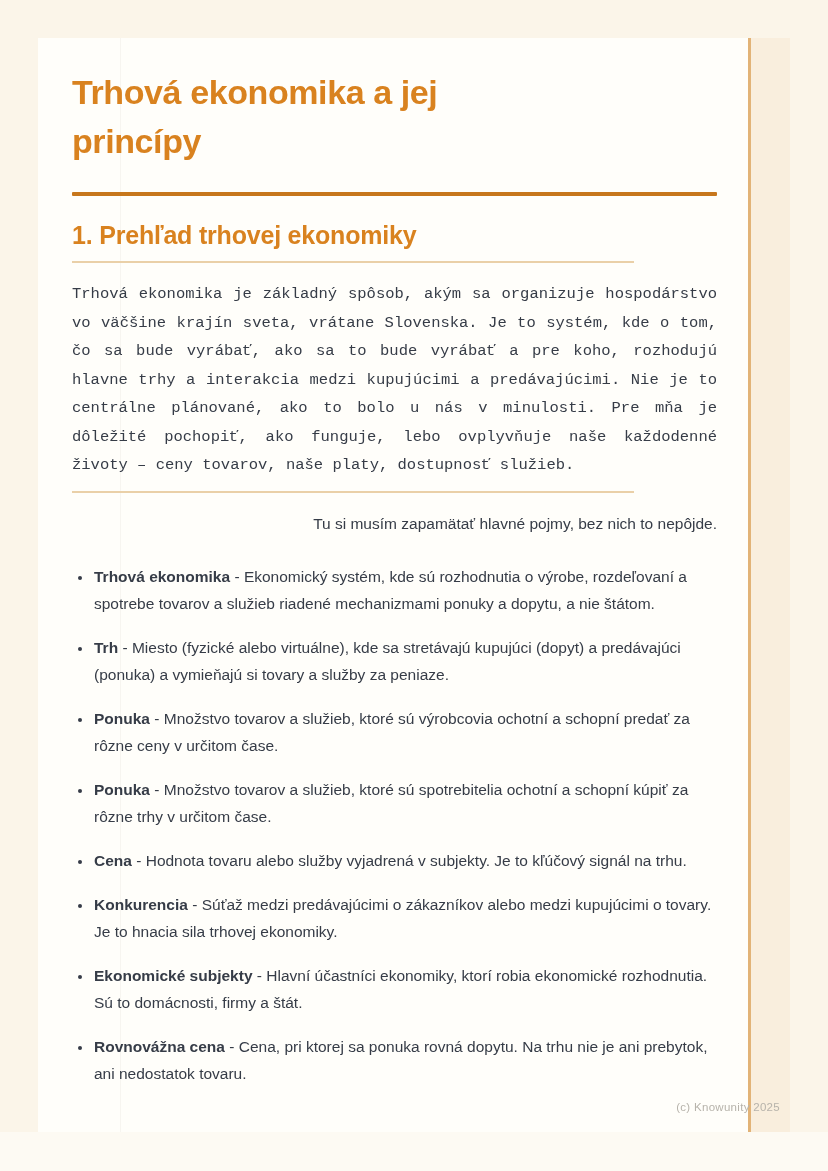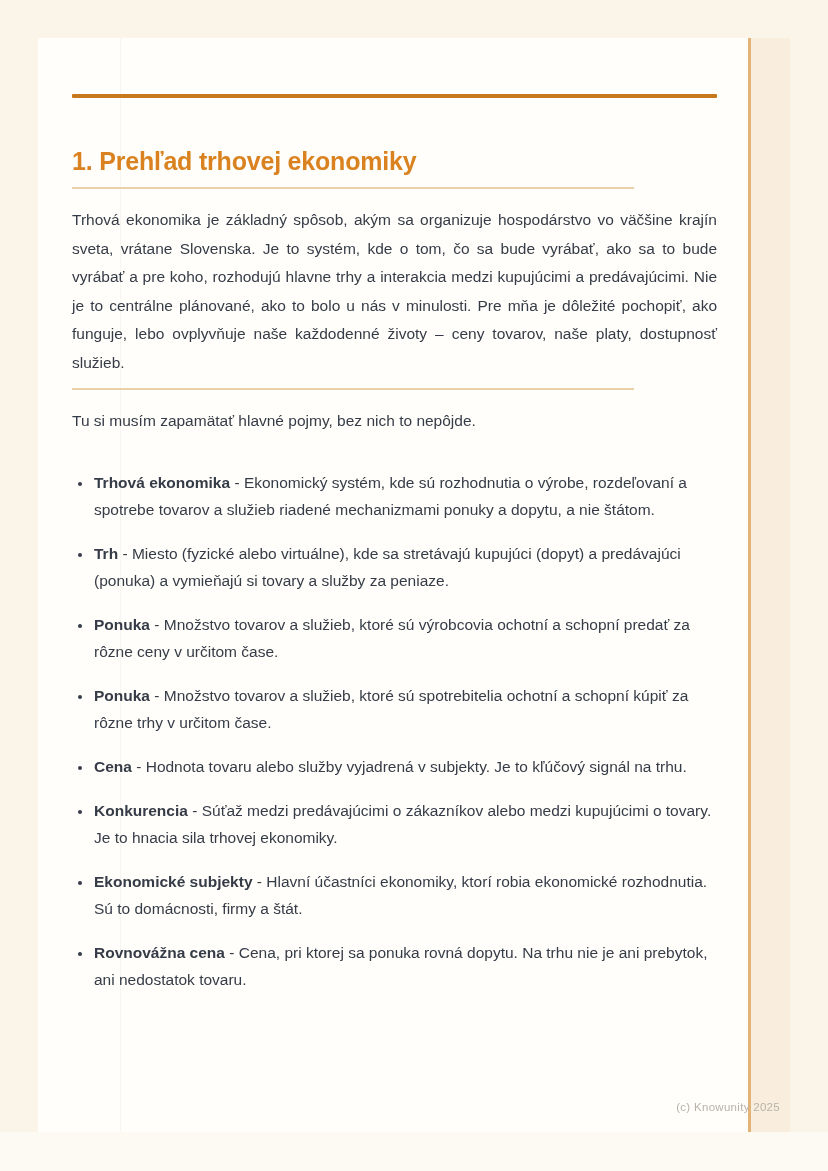--- a/index.html
+++ b/index.html
@@ -60,47 +60,48 @@
 
   .title-divider {
     margin-top: 26px;
     width: 645px;
     height: 4px;
     background: var(--divider, #c7771c);
     border-radius: 1px;
   }
 
   h2.section-heading {
-    margin-top: 48px;
+    margin-top: 24px;
     font-size: 25px;
     line-height: 30px;
     font-weight: bold;
     letter-spacing: -0.2px;
     color: var(--accent, #d9821f);
   }
 
   .heading-underline {
     margin-top: 11px;
     width: 562px;
     height: 2px;
     background: var(--underline, #ead0a8);
   }
 
   p.body-text {
     margin-top: 17px;
     width: 645px;
     font-size: 15.5px;
     line-height: 28.5px;
     color: var(--text, #363c47);
+    text-align: right;
   }
 
-  p.justified { text-align: justify; }
+  p.justified { text-align: justify; font-family: Liberation Mono, monospace; }
 
   ul.terms {
-    margin-top: 33px;
+    margin-top: 25px;
     width: 645px;
     padding-left: 21px;
     list-style: disc outside;
     color: var(--text, #363c47);
   }
 
   ul.terms li {
     font-size: 15.5px;
     line-height: 27px;
     margin-bottom: 17px;
@@ -133,20 +134,21 @@
 </style>
 </head>
 <body style="--accent: #d9821f; --divider: #c7771c; --underline: #ead0a8; --text: #363c47; --muted: #b7b3ab; --page_bg: #fbf5e9; --card_bg: #fffefa; --strip_bg: #f9eedd; --strip_border: #e2b377;">
 
 <div class="bottom-band"></div>
 
 <div class="card">
   <div class="fold-line"></div>
   <div class="content">
 
+    <h1 class="page-title">Trhová ekonomika a jej princípy</h1>
 
     <div class="title-divider"></div>
 
     <h2 class="section-heading">1. Prehľad trhovej ekonomiky</h2>
     <div class="heading-underline"></div>
 
     <p class="body-text justified">Trhová ekonomika je základný spôsob, akým sa organizuje hospodárstvo vo väčšine krajín sveta, vrátane Slovenska. Je to systém, kde o tom, čo sa bude vyrábať, ako sa to bude vyrábať a pre koho, rozhodujú hlavne trhy a interakcia medzi kupujúcimi a predávajúcimi. Nie je to centrálne plánované, ako to bolo u nás v minulosti. Pre mňa je dôležité pochopiť, ako funguje, lebo ovplyvňuje naše každodenné životy – ceny tovarov, naše platy, dostupnosť služieb.</p>
 
     <div class="heading-underline"></div>
 

